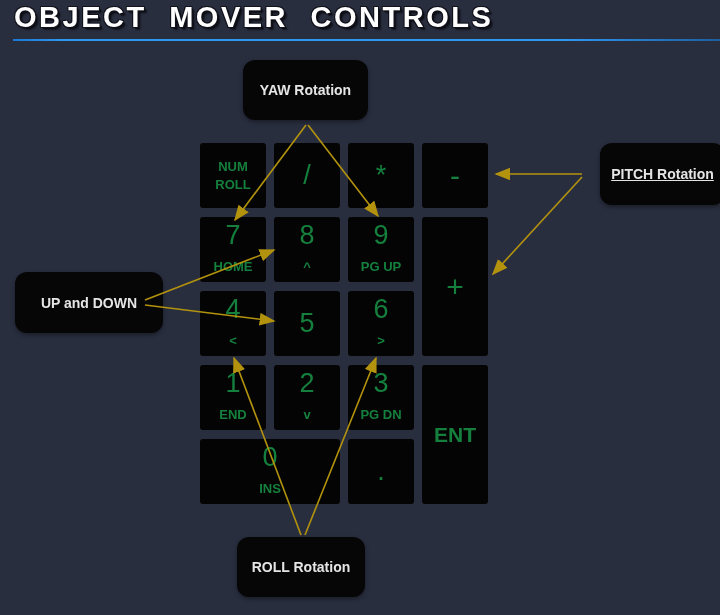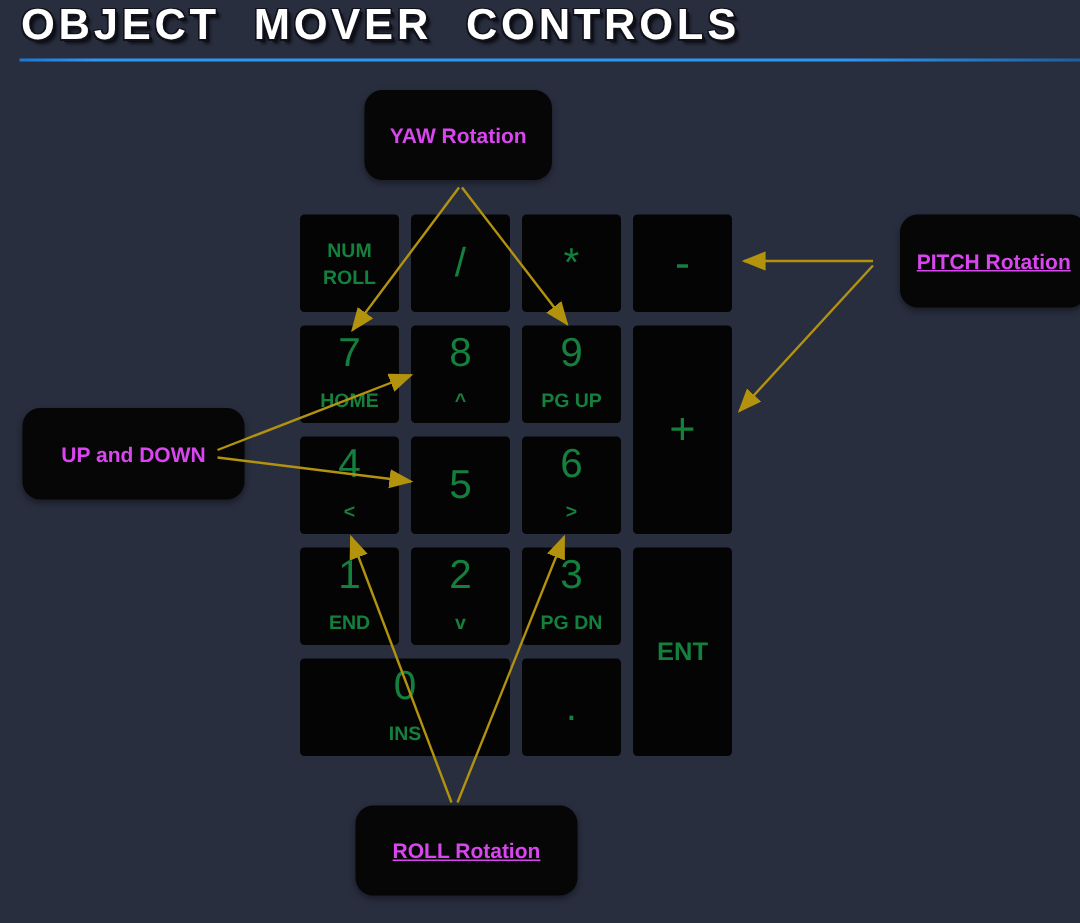--- a/index.html
+++ b/index.html
@@ -44,37 +44,37 @@
     align-items:center;justify-content:center;
     box-sizing:border-box;
   }
   .key .num{font-size:27px;line-height:1;}
   .key .sub{font-size:13px;font-weight:700;line-height:1;}
   .key.twolabel{justify-content:space-between;padding:5px 0 9px;}
   .key .sym{font-size:27px;line-height:1;}
   .key .sym-big{font-size:30px;line-height:1;}
   .k-numlock{font-size:13px;font-weight:700;text-align:center;line-height:1.35;}
   .k-plus{grid-column:4;grid-row:2 / span 2;}
-  .k-ent{grid-column:4;grid-row:4 / span 2;font-size:17px;font-weight:700;}
+  .k-ent{grid-column:4;grid-row:4 / span 2;font-size:21px;font-weight:700;}
   .k-zero{grid-column:1 / span 2;}
   
   .anno{
     position:absolute;
     background:#060606;
     border-radius:12px;
-    color:#d946ef;
+    color:#e5e5e5;
     font-size:14px;font-weight:700;
     display:flex;align-items:center;justify-content:center;
     text-align:center;
     box-shadow:0 2px 4px rgba(0,0,0,.4);
   }
   .anno-yaw   {left:243px;top:60px; width:125px;height:60px;}
   .anno-pitch {left:600px;top:143px;width:125px;height:62px;text-decoration:underline;}
   .anno-updown{left:15px; top:272px;width:148px;height:61px;}
-  .anno-roll  {left:237px;top:537px;width:148px;height:60px;text-decoration:underline;}
+  .anno-roll  {left:237px;top:537px;width:128px;height:60px;}
   
   .overlay{
     position:absolute;left:0;top:0;width:720px;height:615px;
     pointer-events:none;
   }
   .overlay line{stroke:#b3930e;stroke-width:1.6;}
 </style>
 </head>
 <body>
 

